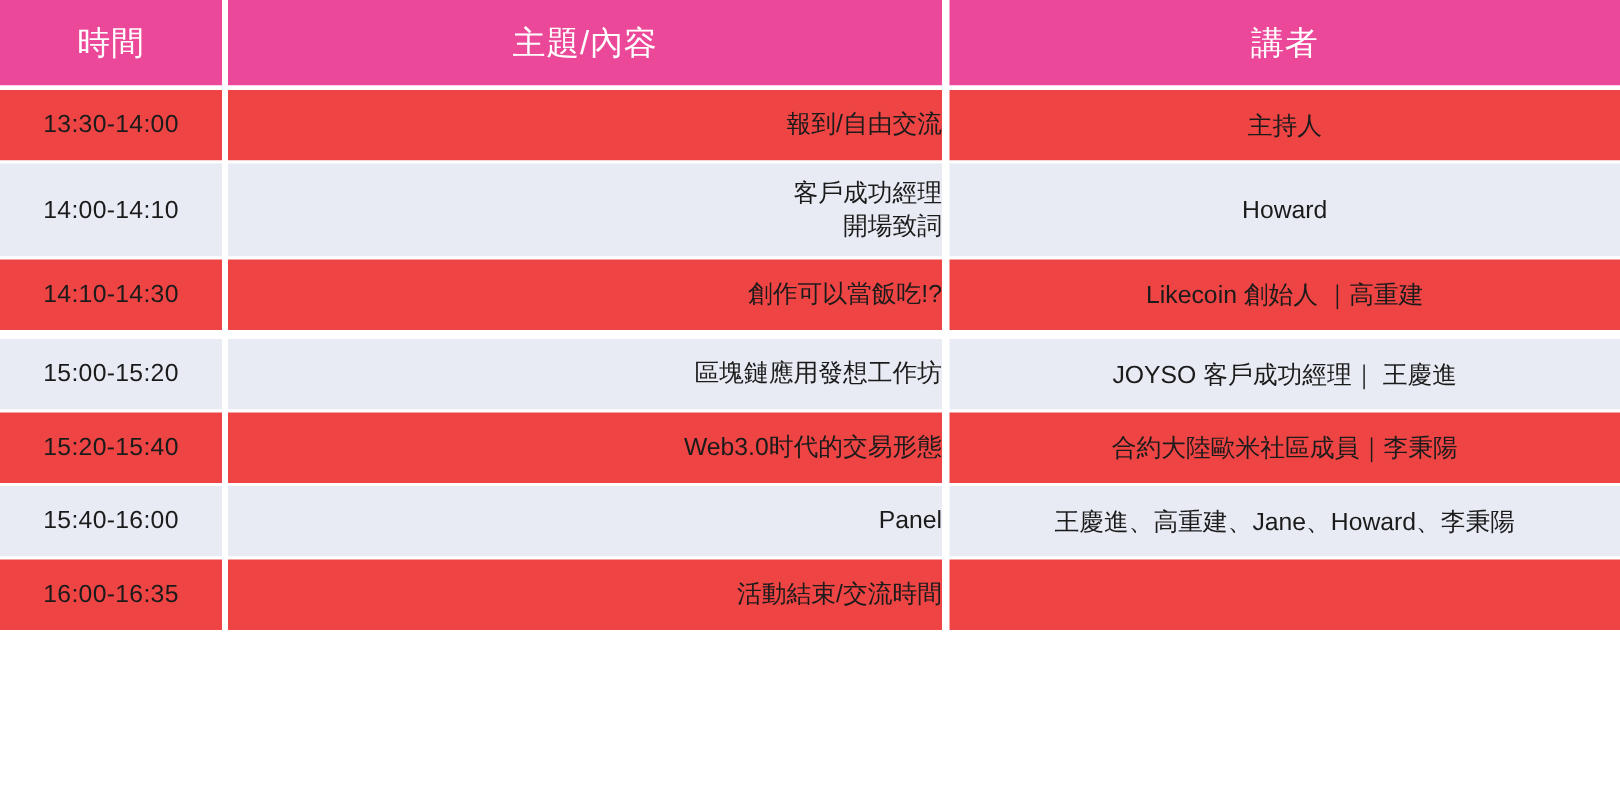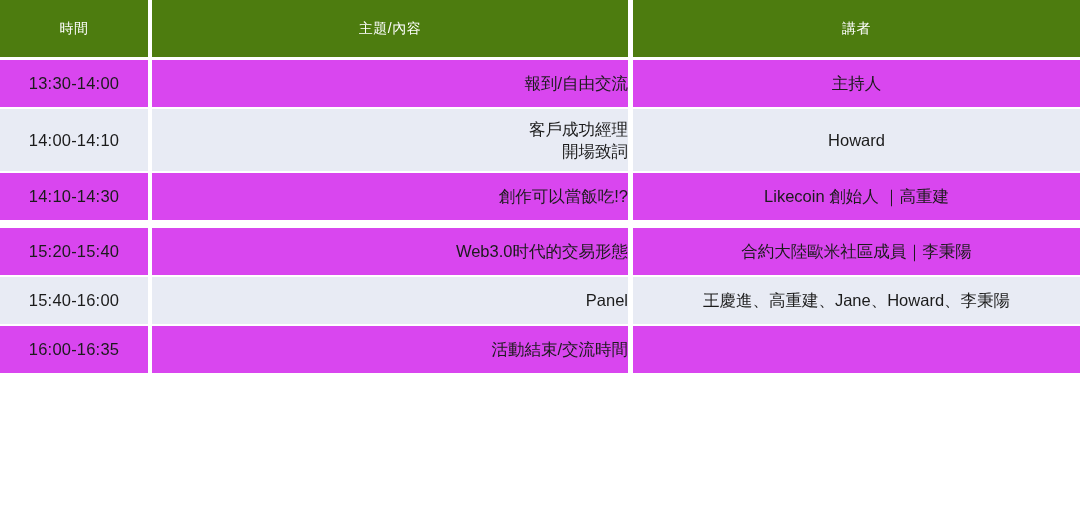--- a/index.html
+++ b/index.html
@@ -21,24 +21,24 @@
     table-layout: fixed;
   }
 
   col.col-time    { width: 148px; }
   col.col-gap1    { width: 4px;   }
   col.col-topic   { width: 476px; }
   col.col-gap2    { width: 5px;   }
   col.col-speaker { width: 447px; }
 
   .head-cell {
-    background: #4d7c0f;
+    background: #ec4899;
     color: #ffffff;
     height: 55px;
-    font-size: 14px;
+    font-size: 22px;
     font-weight: 400;
     text-align: center;
     vertical-align: middle;
     letter-spacing: 0.5px;
   }
   .head-gap {
     background: #ffffff;
   }
 
   .spacer-row td {
@@ -54,21 +54,21 @@
     vertical-align: middle;
     text-align: center;
     font-size: 16.5px;
     color: #1b1b1b;
     padding: 0;
   }
   .body-row.tall td {
     height: 62px;
   }
 
-  .body-row.dark .cell { background: #d946ef; margin-left: 28px; }
+  .body-row.dark .cell { background: #ef4444; margin-left: 28px; }
   .body-row.light .cell { background: #e8ebf4; }
 
   .cell-gap {
     background: #ffffff;
   }
 
   .cell-time {
     font-size: 16px;
     letter-spacing: 0.2px;
   }
@@ -177,20 +177,29 @@
         <td class="gapcell"></td>
         <td></td>
       </tr>
       <tr class="row-divider">
         <td></td>
         <td class="gapcell"></td>
         <td></td>
         <td class="gapcell"></td>
         <td></td>
       </tr>
+      <tr class="body-row light">
+        <td class="cell cell-time">15:00-15:20</td>
+        <td class="cell-gap"></td>
+        <td class="cell cell-topic">
+          <span class="line2">區塊鏈應用發想工作坊</span>
+        </td>
+        <td class="cell-gap"></td>
+        <td class="cell cell-speaker">JOYSO 客戶成功經理｜ 王慶進</td>
+      </tr>
       <tr class="row-divider">
         <td></td>
         <td class="gapcell"></td>
         <td></td>
         <td class="gapcell"></td>
         <td></td>
       </tr>
       <tr class="body-row dark">
         <td class="cell cell-time">15:20-15:40</td>
         <td class="cell-gap"></td>

